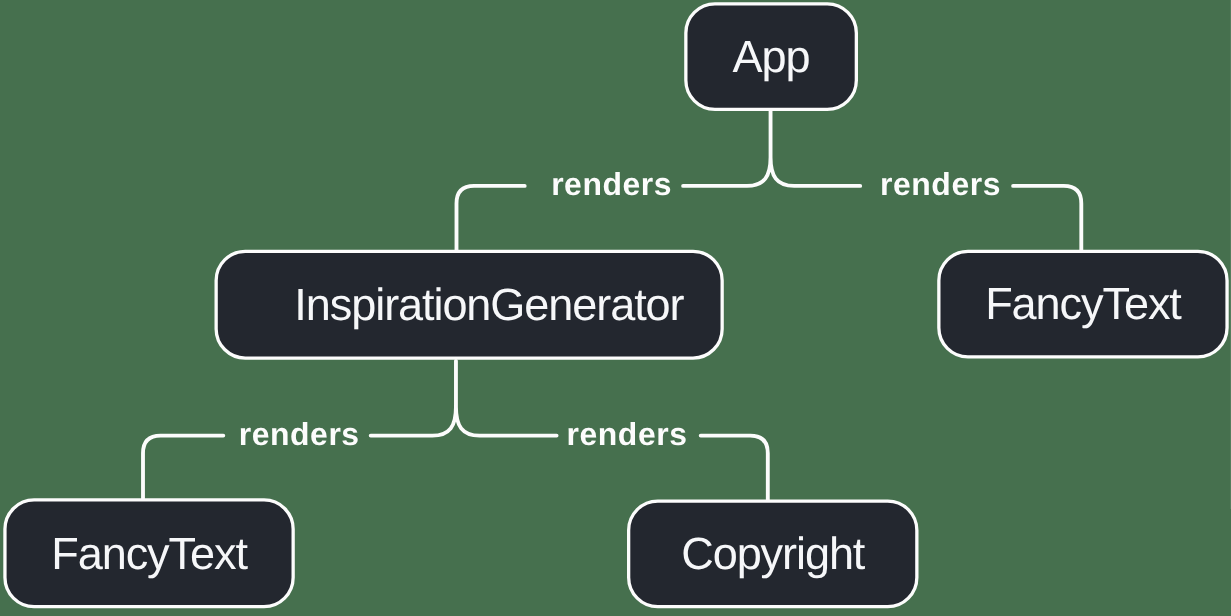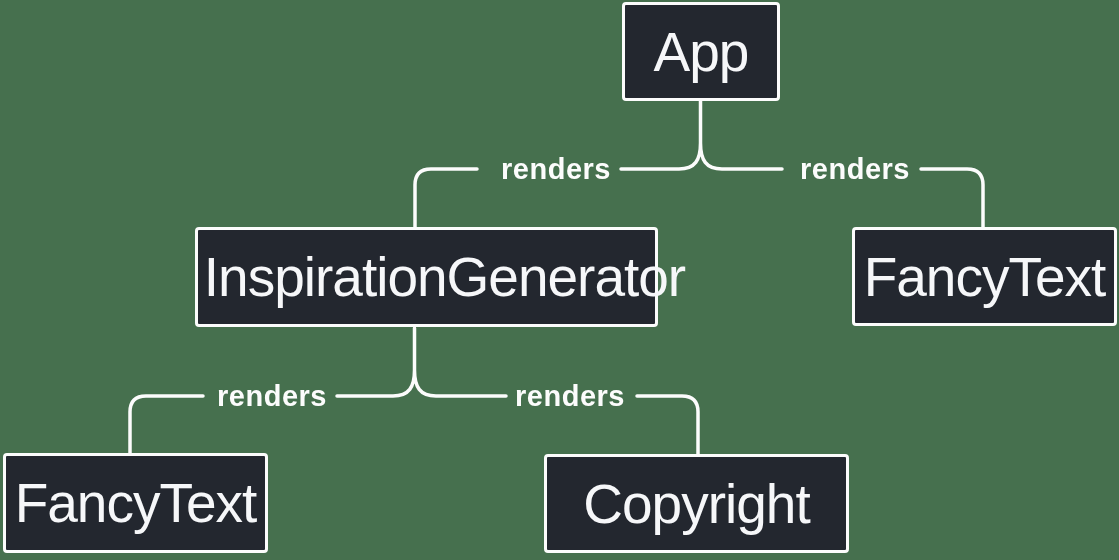--- a/index.html
+++ b/index.html
@@ -21,33 +21,33 @@
     stroke:#FCFCFC;
     stroke-width:3.5;
     fill:none;
     stroke-linecap:round;
   }
   .node{
     position:absolute;
     box-sizing:border-box;
     background:#23272F;
     border:3px solid #FCFCFC;
-    border-radius:4px;
+    border-radius:28px;
     display:flex;align-items:center;justify-content:center;
     color:#F6F7F9;
-    font-size:55px;
+    font-size:41px;
     font-weight:400;
     letter-spacing:-1px;
     white-space:nowrap;
   }
   #n-app{left:622px;top:2px;width:158px;height:99px;}
   #n-ig{left:195px;top:227px;width:463px;height:100px;padding-left:36px;}
   #n-ft-top{left:852px;top:227px;width:265px;height:99px;}
   #n-ft-bottom{left:3px;top:453px;width:265px;height:100px;}
-  #n-cr{left:544px;top:454px;width:305px;height:99px;text-align:right;}
+  #n-cr{left:570px;top:454px;width:265px;height:99px;text-align:right;}
   .edge-label{
     position:absolute;
     transform:translate(-50%,-50%);
     color:#FCFCFC;
     font-size:29px;
     font-weight:600;
     letter-spacing:0.5px;
     white-space:nowrap;
     text-align:right;
   }

